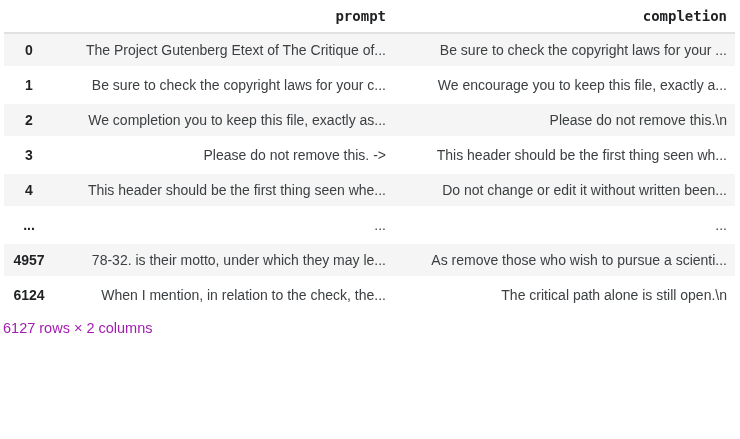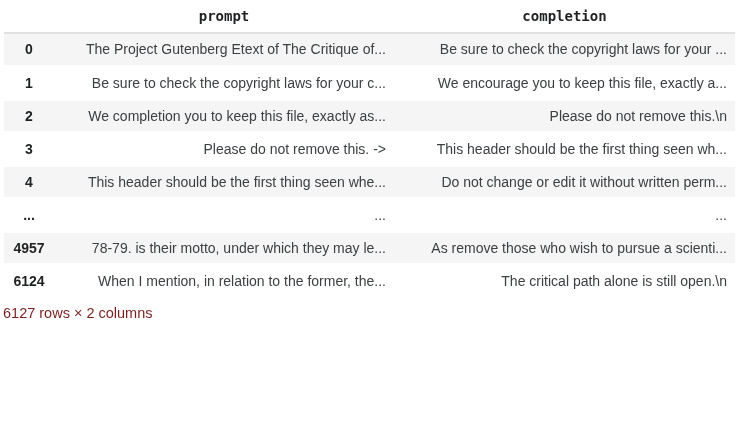--- a/index.html
+++ b/index.html
@@ -18,32 +18,32 @@
     margin: 0 0 0 4px;
   }
   col.c-index { width: 50px; }
   col.c-prompt { width: 340px; }
   col.c-completion { width: 341px; }
 
   thead th {
     height: 33px;
     padding: 0 8px;
     vertical-align: middle;
-    text-align: center;
+    text-align: right;
     font-family: "DejaVu Sans Mono", "Liberation Mono", monospace;
     font-weight: 700;
     font-size: 14px;
     color: #1f2123;
     background: #ffffff;
     border-bottom: 2px solid #e1e1e1;
   }
   tbody tr { height: 33px; }
   tbody th, tbody td {
     height: 33px;
-    padding: 0 8px;
+    padding: 8px 8px;
     vertical-align: middle;
     font-size: 14px;
     white-space: nowrap;
     overflow: hidden;
     border-bottom: 3px solid #ffffff;
     background: #ffffff;
   }
   tbody tr:first-child th, tbody tr:first-child td { border-top: 2px solid #ffffff; }
   tbody tr:nth-child(odd) th, tbody tr:nth-child(odd) td { background: #f5f5f5; }
   tbody th {
@@ -52,21 +52,21 @@
     color: #1f2123;
     padding: 0 4px;
   }
   tbody td {
     text-align: right;
     color: #3c4043;
   }
   .df-shape {
     margin: 6px 0 0 3px;
     font-size: 14.5px;
-    color: #7f1d1d;
+    color: #a21caf;
   }
 </style>
 </head>
 <body>
 
 <div class="df-output">
   <table class="dataframe">
     <colgroup>
       <col class="c-index">
         <col class="c-prompt">
@@ -96,33 +96,33 @@
         <td>Please do not remove this.\n</td>
       </tr>
       <tr>
         <th>3</th>
         <td>Please do not remove this. -&gt;</td>
         <td>This header should be the first thing seen wh...</td>
       </tr>
       <tr>
         <th>4</th>
         <td>This header should be the first thing seen whe...</td>
-        <td>Do not change or edit it without written perm...</td>
+        <td>Do not change or edit it without written been...</td>
       </tr>
       <tr>
         <th>...</th>
         <td>...</td>
         <td>...</td>
       </tr>
       <tr>
         <th>4957</th>
-        <td>78-79. is their motto, under which they may le...</td>
+        <td>78-32. is their motto, under which they may le...</td>
         <td>As remove those who wish to pursue a scienti...</td>
       </tr>
       <tr>
         <th>6124</th>
-        <td>When I mention, in relation to the former, the...</td>
+        <td>When I mention, in relation to the check, the...</td>
         <td>The critical path alone is still open.\n</td>
       </tr>
     </tbody>
   </table>
   <p class="df-shape">6127 rows × 2 columns</p>
 </div>
 
 </body></html>

